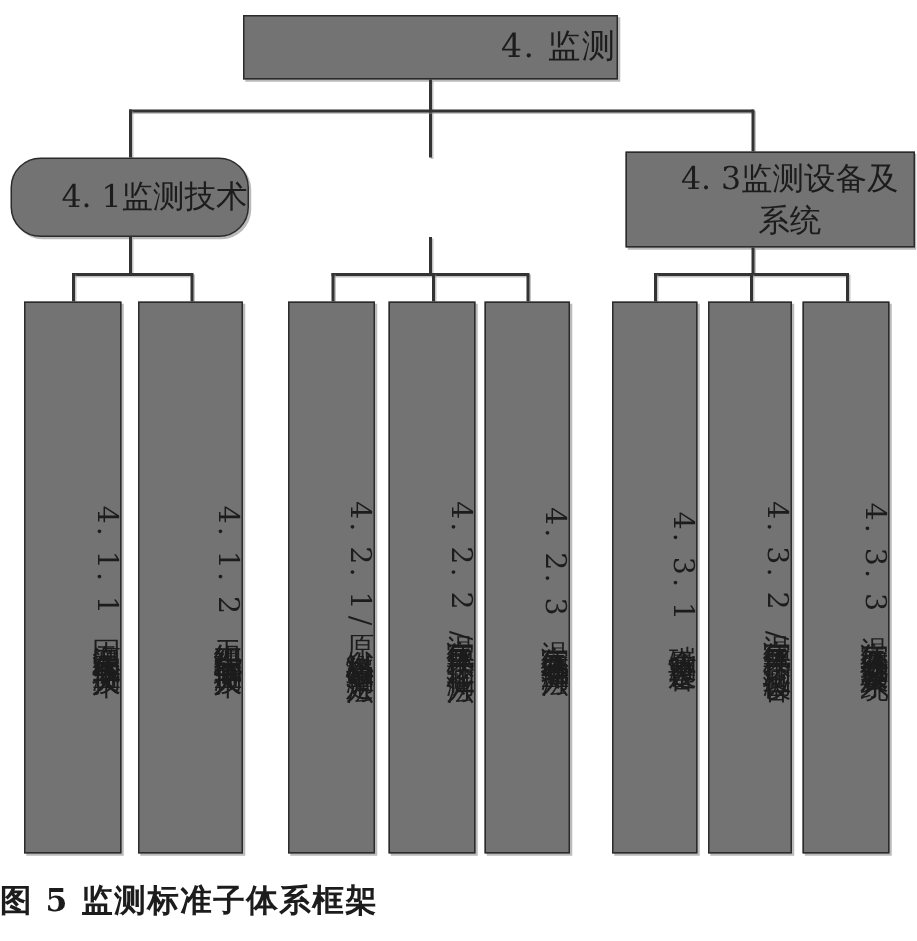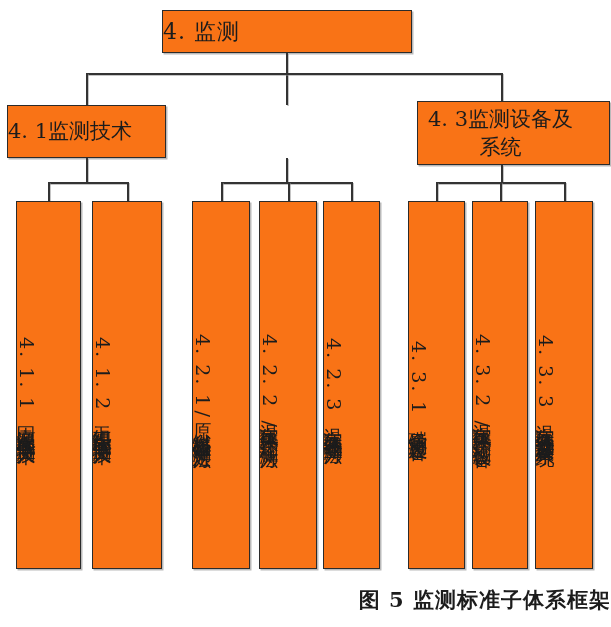--- a/index.html
+++ b/index.html
@@ -9,65 +9,65 @@
     height: 627px;
     background: #ffffff;
     font-family: "DejaVu Serif", "Liberation Serif", serif;
     color: #1c1c1c;
     overflow: hidden;
   }
   .box {
     position: absolute;
     box-sizing: border-box;
     border: 1.5px solid #2b2b2b;
-    background: #f97316;
+    background: #737373;
     display: flex;
     align-items: center;
-    justify-content: flex-start;
+    justify-content: flex-end;
     text-align: center;
     box-shadow: 1.5px 1.5px 0 rgba(130,130,130,0.55);
   }
   .h-label { font-size: 21px; line-height: 1.35; white-space: pre-line; }
   .root-label { font-size: 22px; letter-spacing: 1px; }
   .leaf span {
     writing-mode: vertical-rl;
     text-orientation: mixed;
     font-size: 19px;
     letter-spacing: 2px;
     line-height: 1;
     white-space: nowrap;
   }
   .line { position: absolute; background: #333333; box-shadow: 1px 1px 0 rgba(140,140,140,0.5); }
   .v { width: 1.5px; }
   .h { height: 1.5px; }
   .caption {
     position: absolute;
     left: 0; right: 0;
     top: 586px;
-    text-align: right;
+    text-align: left;
     font-weight: bold;
     font-size: 21px;
     letter-spacing: 1px;
   }
 </style>
 </head>
 <body>
 
 <div class="canvas">
 
   <div class="box" style="left:162px; top:10px; width:250px; height:43px;">
     <span class="h-label root-label">4. 监测</span>
   </div>
 
   <div class="line v" style="left:286px; top:53px; height:52px;"></div>
   <div class="line h" style="left:86px; top:73px; width:416px;"></div>
   <div class="line v" style="left:86px; top:73px; height:32px;"></div>
   <div class="line v" style="left:501px; top:73px; height:28px;"></div>
 
-  <div class="box" style="left:7px; top:105px; width:159px; height:53px;">
+  <div class="box" style="left:7px; top:105px; width:159px; height:53px;border-radius:20px;">
     <span class="h-label">4. 1监测技术</span>
   </div>
   <div class="box" style="left:417px; top:101px; width:193px; height:64px; padding:17px 10px;">
     <span class="h-label">4. 3监测设备及
 系统</span>
   </div>
 
   <div class="line v" style="left:86px; top:158px; height:25px;"></div>
   <div class="line h" style="left:48px; top:182px; width:80px;"></div>
   <div class="line v" style="left:48px; top:182px; height:19px;"></div>

